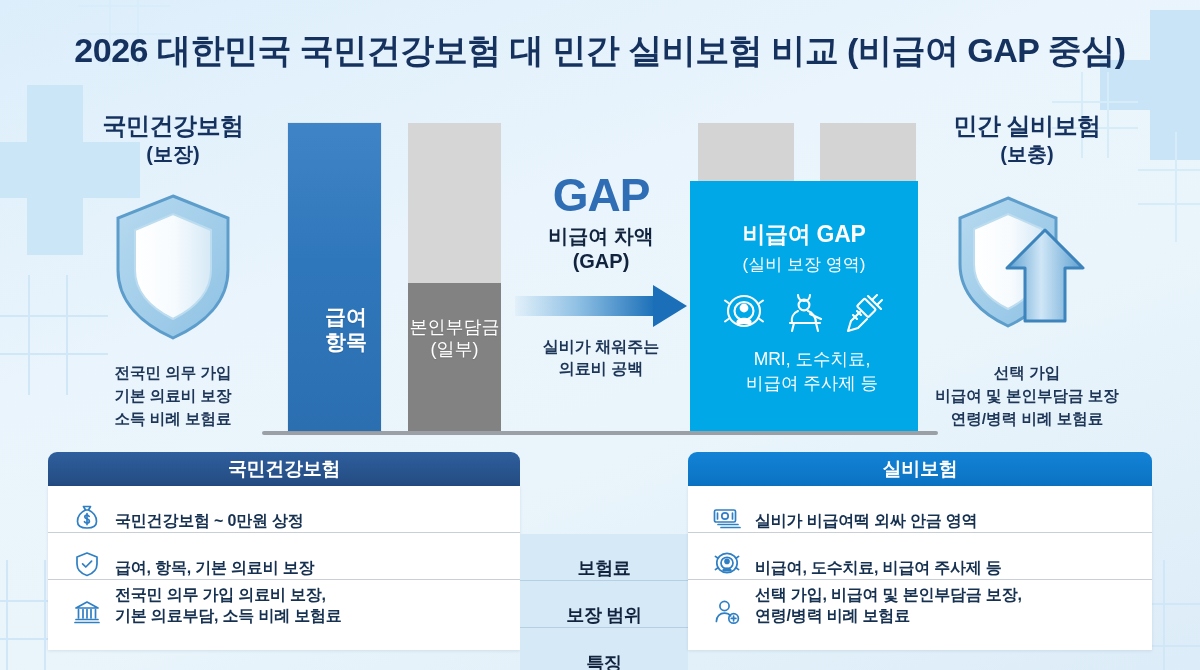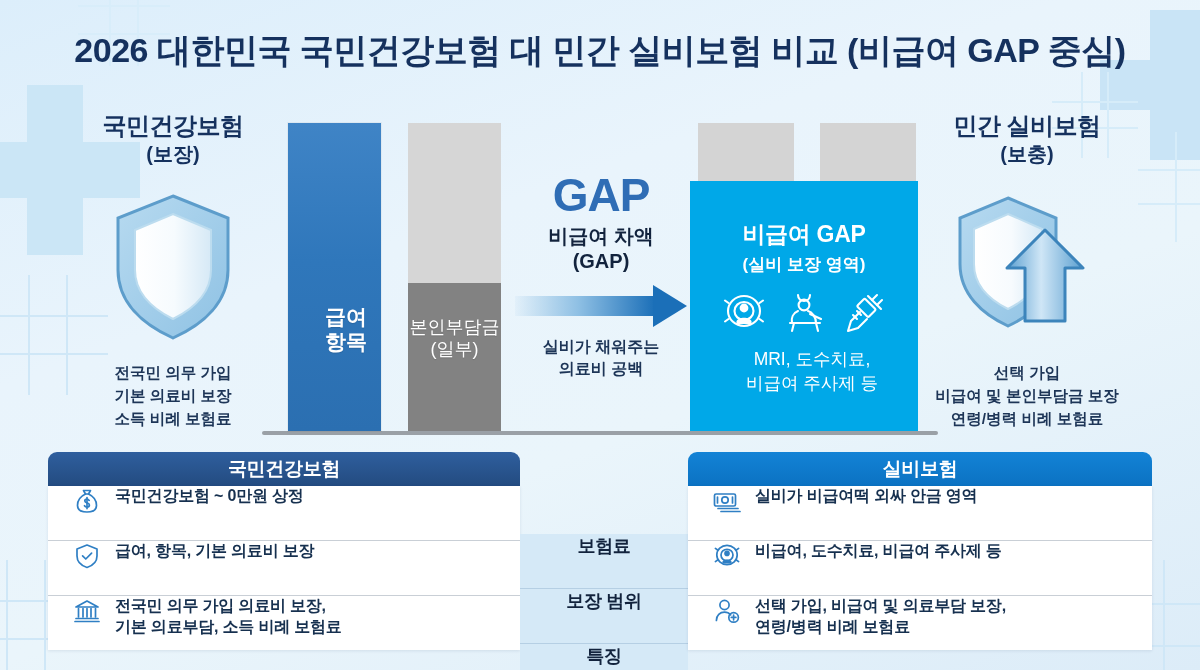--- a/index.html
+++ b/index.html
@@ -190,21 +190,21 @@
   }
   #gray-cap-a { left: 448px; width: 96px; }
   #gray-cap-b { left: 570px; width: 96px; }
 
   #cyan-title {
     margin-top: 38px;
     font-size: 23px; font-weight: 700; letter-spacing: -0.3px;
   }
   #cyan-subtitle {
     margin-top: 3px;
-    font-size: 17px; font-weight: 700;
+    font-size: 17px; font-weight: 400;
   }
   #cyan-icons {
     margin-top: 14px;
     display: flex; justify-content: center; align-items: center; gap: 13px;
   }
   #cyan-caption {
     margin-top: 12px;
     font-size: 17.5px; font-weight: 500; line-height: 1.35;
   }
 
@@ -236,23 +236,23 @@
     height: 164px;
     box-shadow: 0 1px 3px rgba(20,50,90,.10);
   }
   #col-mid .col-body {
     background: #d5e9f7;
     box-shadow: none;
     margin-top: 48px;
   }
 
   .trow {
-    height: 55px;
+    height: 47px;
     display: flex;
-    align-items: flex-start;
+    align-items: flex-end;
     border-bottom: 1px solid #c9cfd6;
   }
   .trow:last-child { border-bottom: none; }
 
   #col-left  .trow { padding-left: 24px; gap: 13px; }
   #col-right .trow { padding-left: 24px; gap: 13px; }
   #col-mid   .trow {
     justify-content: center;
     border-bottom: 1px solid #b5cfe4;
   }
@@ -521,21 +521,21 @@
 
         <div class="trow">
           <span class="row-icon">
             <svg width="28" height="28" viewBox="0 0 28 28" fill="none" stroke="#2f7fc4" stroke-width="1.7" stroke-linecap="round" stroke-linejoin="round">
               <circle cx="11.5" cy="8" r="4.6"></circle>
               <path d="M3.4 23.5 C3.4 18.4 7 15.2 11.5 15.2 C14 15.2 16.2 16.2 17.7 17.9"></path>
               <circle cx="20.6" cy="20.4" r="4.8"></circle>
               <path d="M20.6 18 L20.6 22.8 M18.3 20.4 L22.9 20.4"></path>
             </svg>
           </span>
-          <span class="row-text">선택 가입, 비급여 및 의료부담 보장,
+          <span class="row-text">선택 가입, 비급여 및 본인부담금 보장,
 연령/병력 비례 보험료</span>
         </div>
 
       </div>
     </div>
 
   </div>
 
 </div>
 

